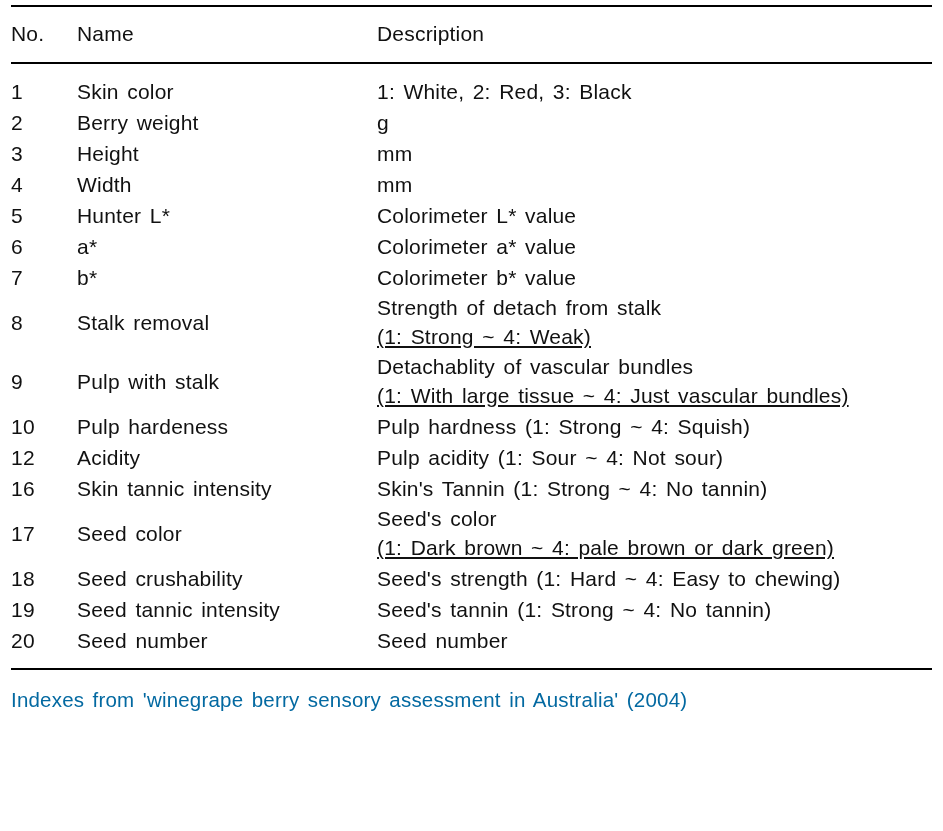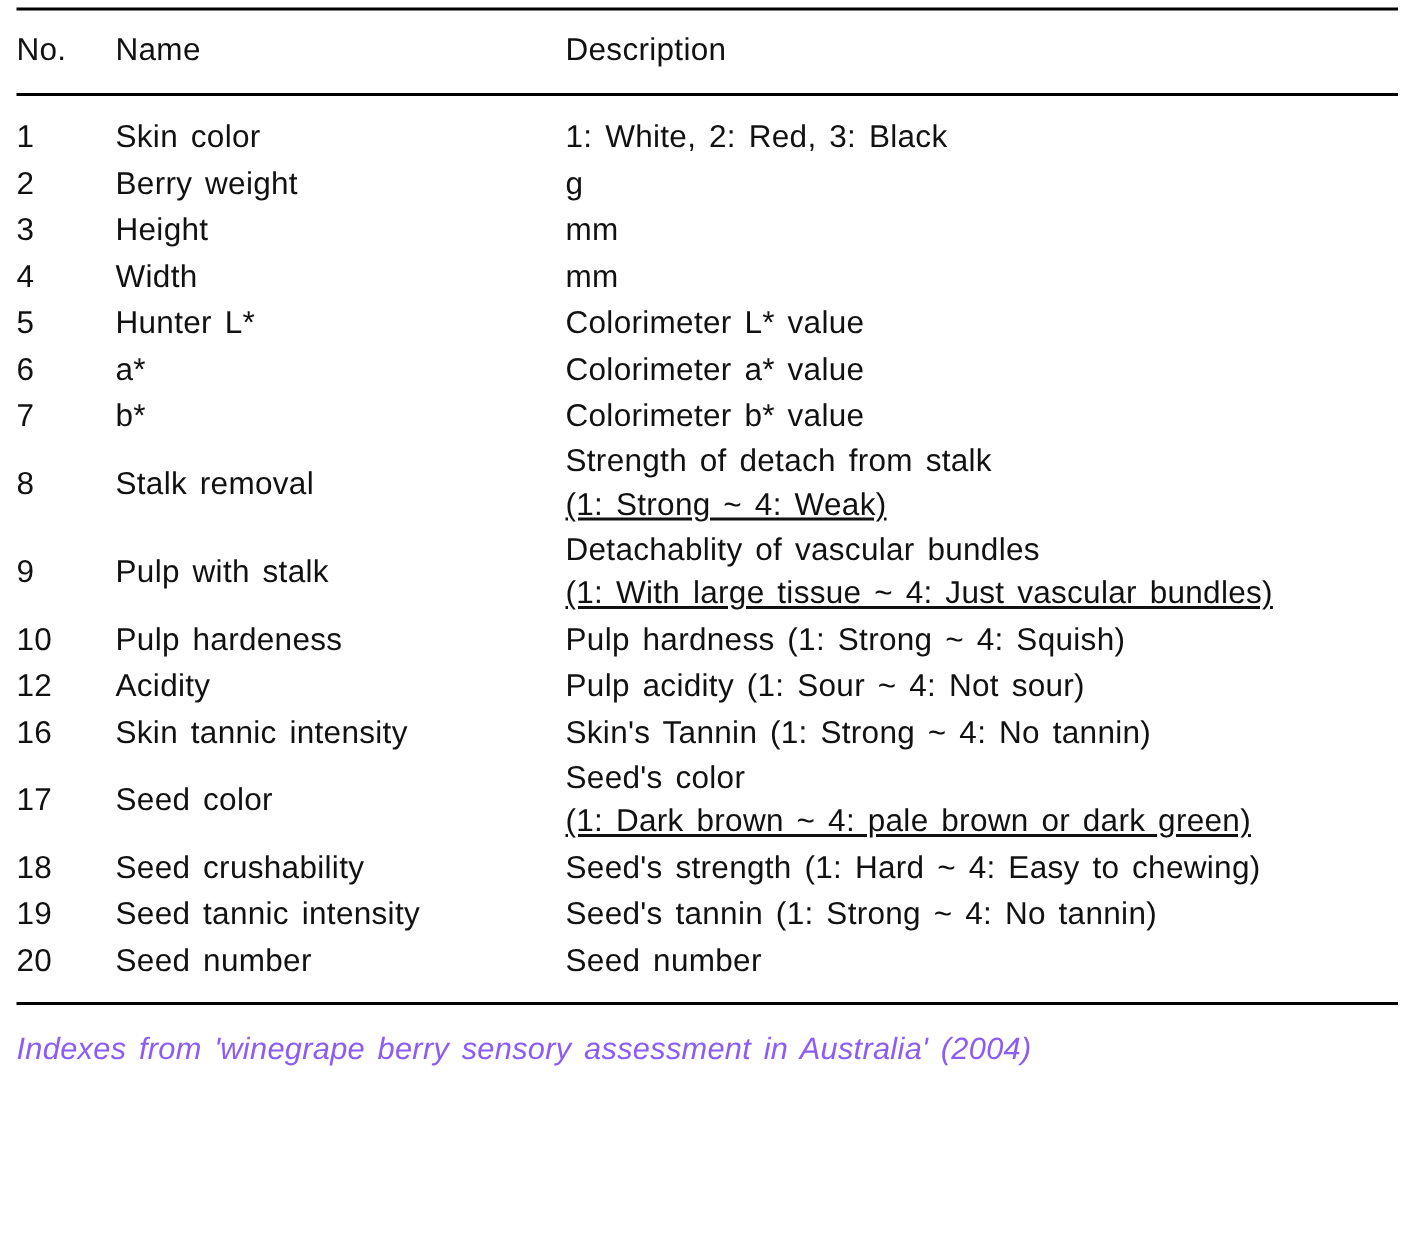--- a/index.html
+++ b/index.html
@@ -82,23 +82,22 @@
   }
   .desc-line + .desc-line { margin-top: -1px; text-decoration: underline; }
 
   .footnote {
     margin: 0 11px;
     padding-top: 17px;
     font-size: 20.5px;
     line-height: 26px;
     letter-spacing: 0.2px;
     word-spacing: 2.5px;
-    color: #8b5cf6;
+    color: #0369a1;
     white-space: nowrap;
-    font-style: italic;
   }
 </style>
 </head>
 <body>
 
 <div id="table-figure">
 
   <div class="rule rule-top"></div>
 
   <table class="sensory-table">

